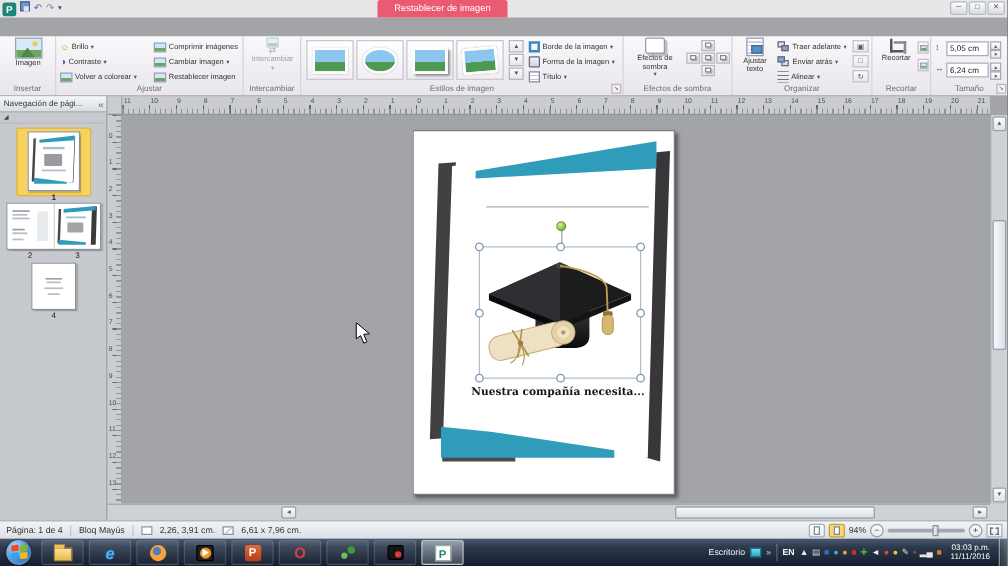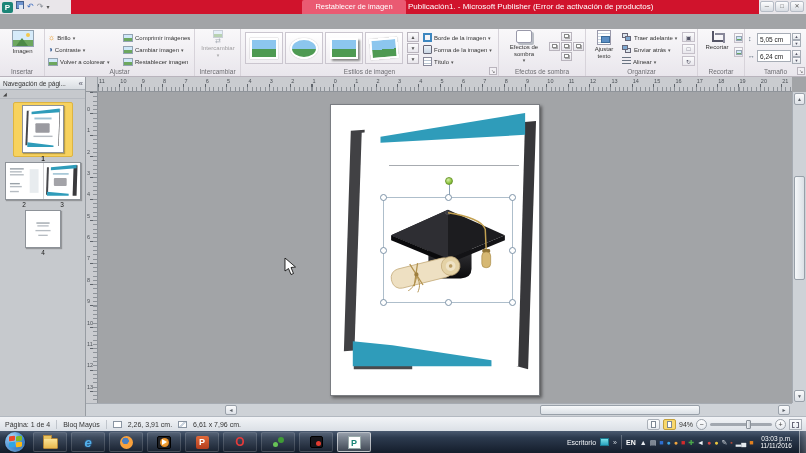--- a/index.html
+++ b/index.html
@@ -167,23 +167,20 @@
 .clock{display:flex;flex-direction:column;align-items:flex-end;justify-content:center;color:#fff;font-size:6.5px;line-height:7.5px;padding:0 3px;text-align:right}
 .show-desktop{width:7px;height:22px;background:linear-gradient(90deg,rgba(255,255,255,.08),rgba(255,255,255,.22));border-left:1px solid rgba(255,255,255,.35)}
 .tline{display:block}
 </style>
 </head>
 <body>
 
 <div class="screen">
 
   <div class="titlebar">
-    <div class="title-band">
-      <span class="title-text">Publicación1. - Microsoft Publisher (Error de activación de productos)</span>
-    </div>
     <div class="ctx-chunk">Restablecer de imagen</div>
     <div class="qat">
       <span class="pub-ico">P</span>
       <span class="qbtn"><span class="floppy"></span></span>
       <span class="qbtn">↶</span>
       <span class="qbtn redo">↷</span>
       <span class="qbtn caret">▾</span>
     </div>
     <div class="winbtns">
       <span class="wbtn">─</span>
@@ -539,20 +536,21 @@
         <span class="rot-hdl"></span>
         <span class="hdl" style="left:-4px;top:-4px"></span>
         <span class="hdl" style="left:61px;top:-4px"></span>
         <span class="hdl" style="right:-4px;top:-4px"></span>
         <span class="hdl" style="left:-4px;top:49px"></span>
         <span class="hdl" style="right:-4px;top:49px"></span>
         <span class="hdl" style="left:-4px;bottom:-4px"></span>
         <span class="hdl" style="left:61px;bottom:-4px"></span>
         <span class="hdl" style="right:-4px;bottom:-4px"></span>
       </div>
+      <div class="caption">Nuestra compañía necesita...</div>
     </div>
     <svg class="cursor" viewBox="0 0 12 18">
       <polygon points="1,0 1,13 4.5,10.5 7,16.5 9.5,15.5 7,9.5 11.5,9" fill="#fff" stroke="#000" stroke-width="0.8"></polygon>
     </svg>
   </div>
 
   <div class="vscroll">
     <span class="sarrow va" style="top:1px">▲</span>
     <div class="vthumb"></div>
     <span class="sarrow va" style="bottom:1px">▼</span>

